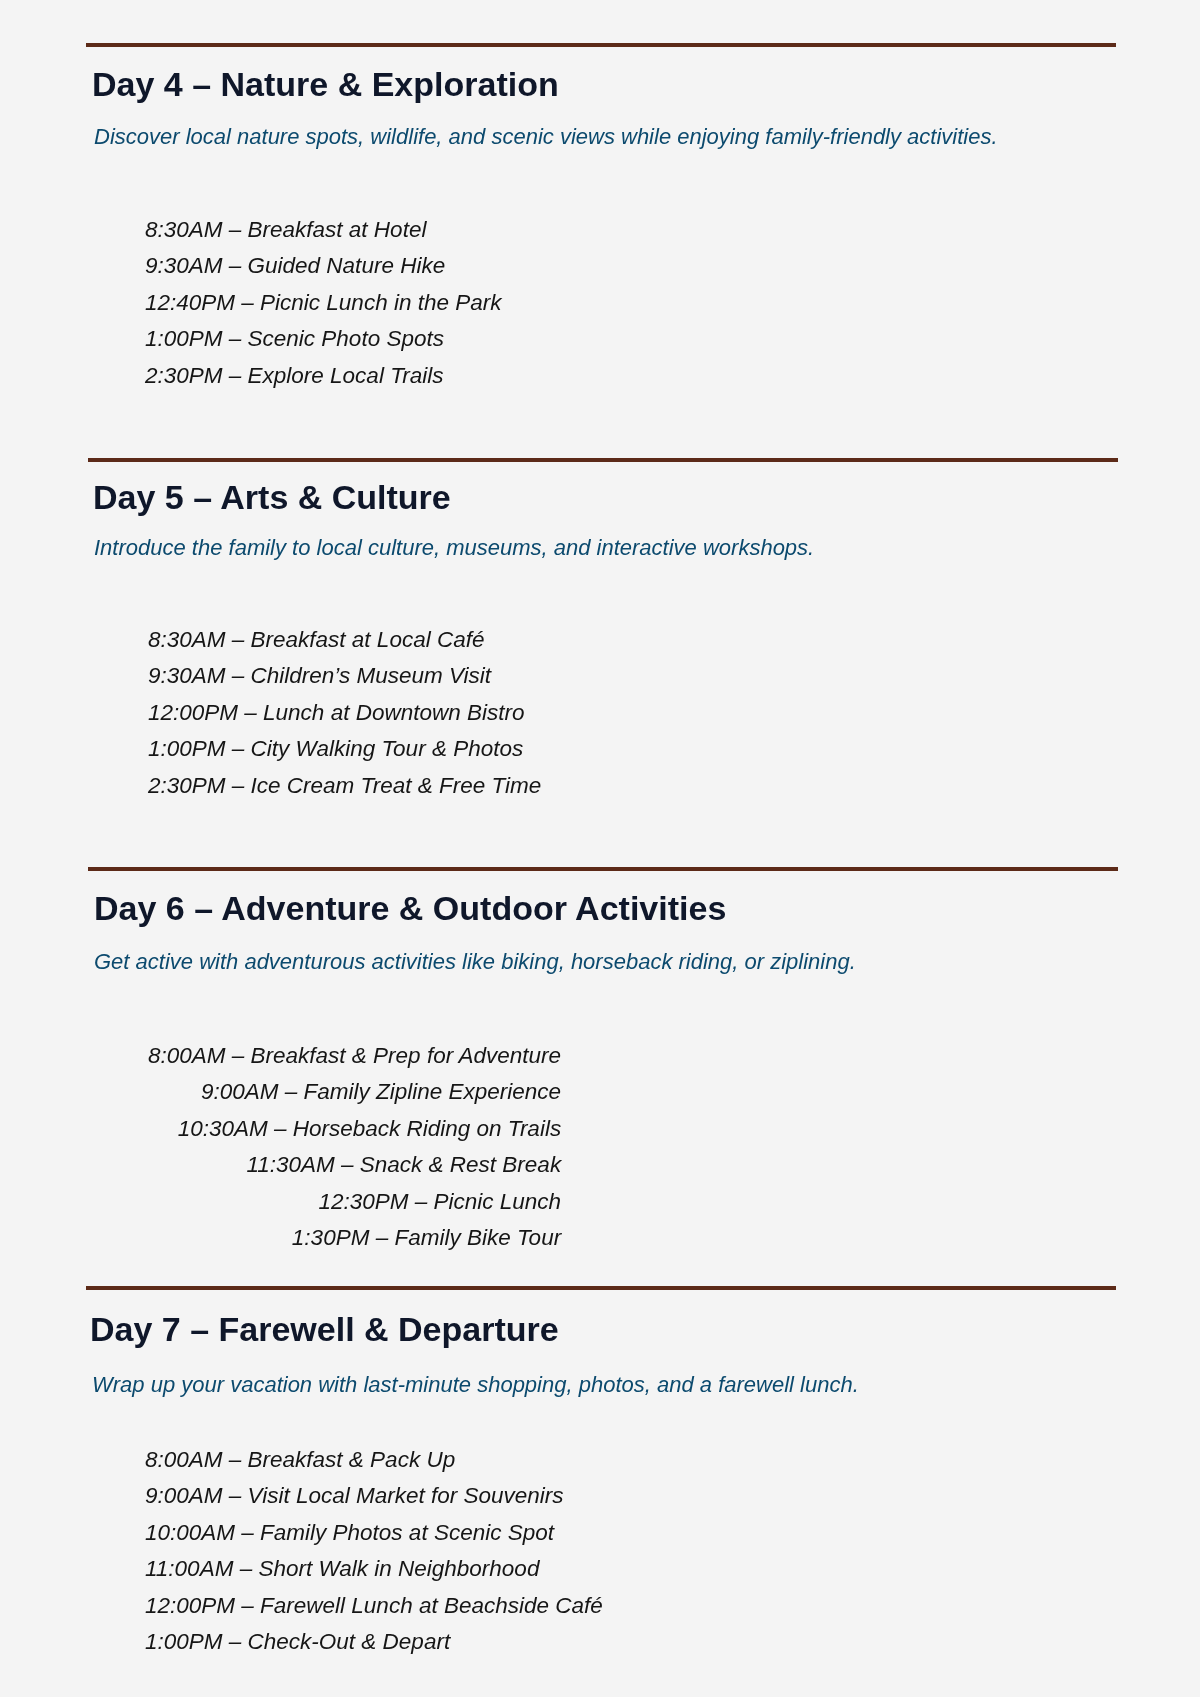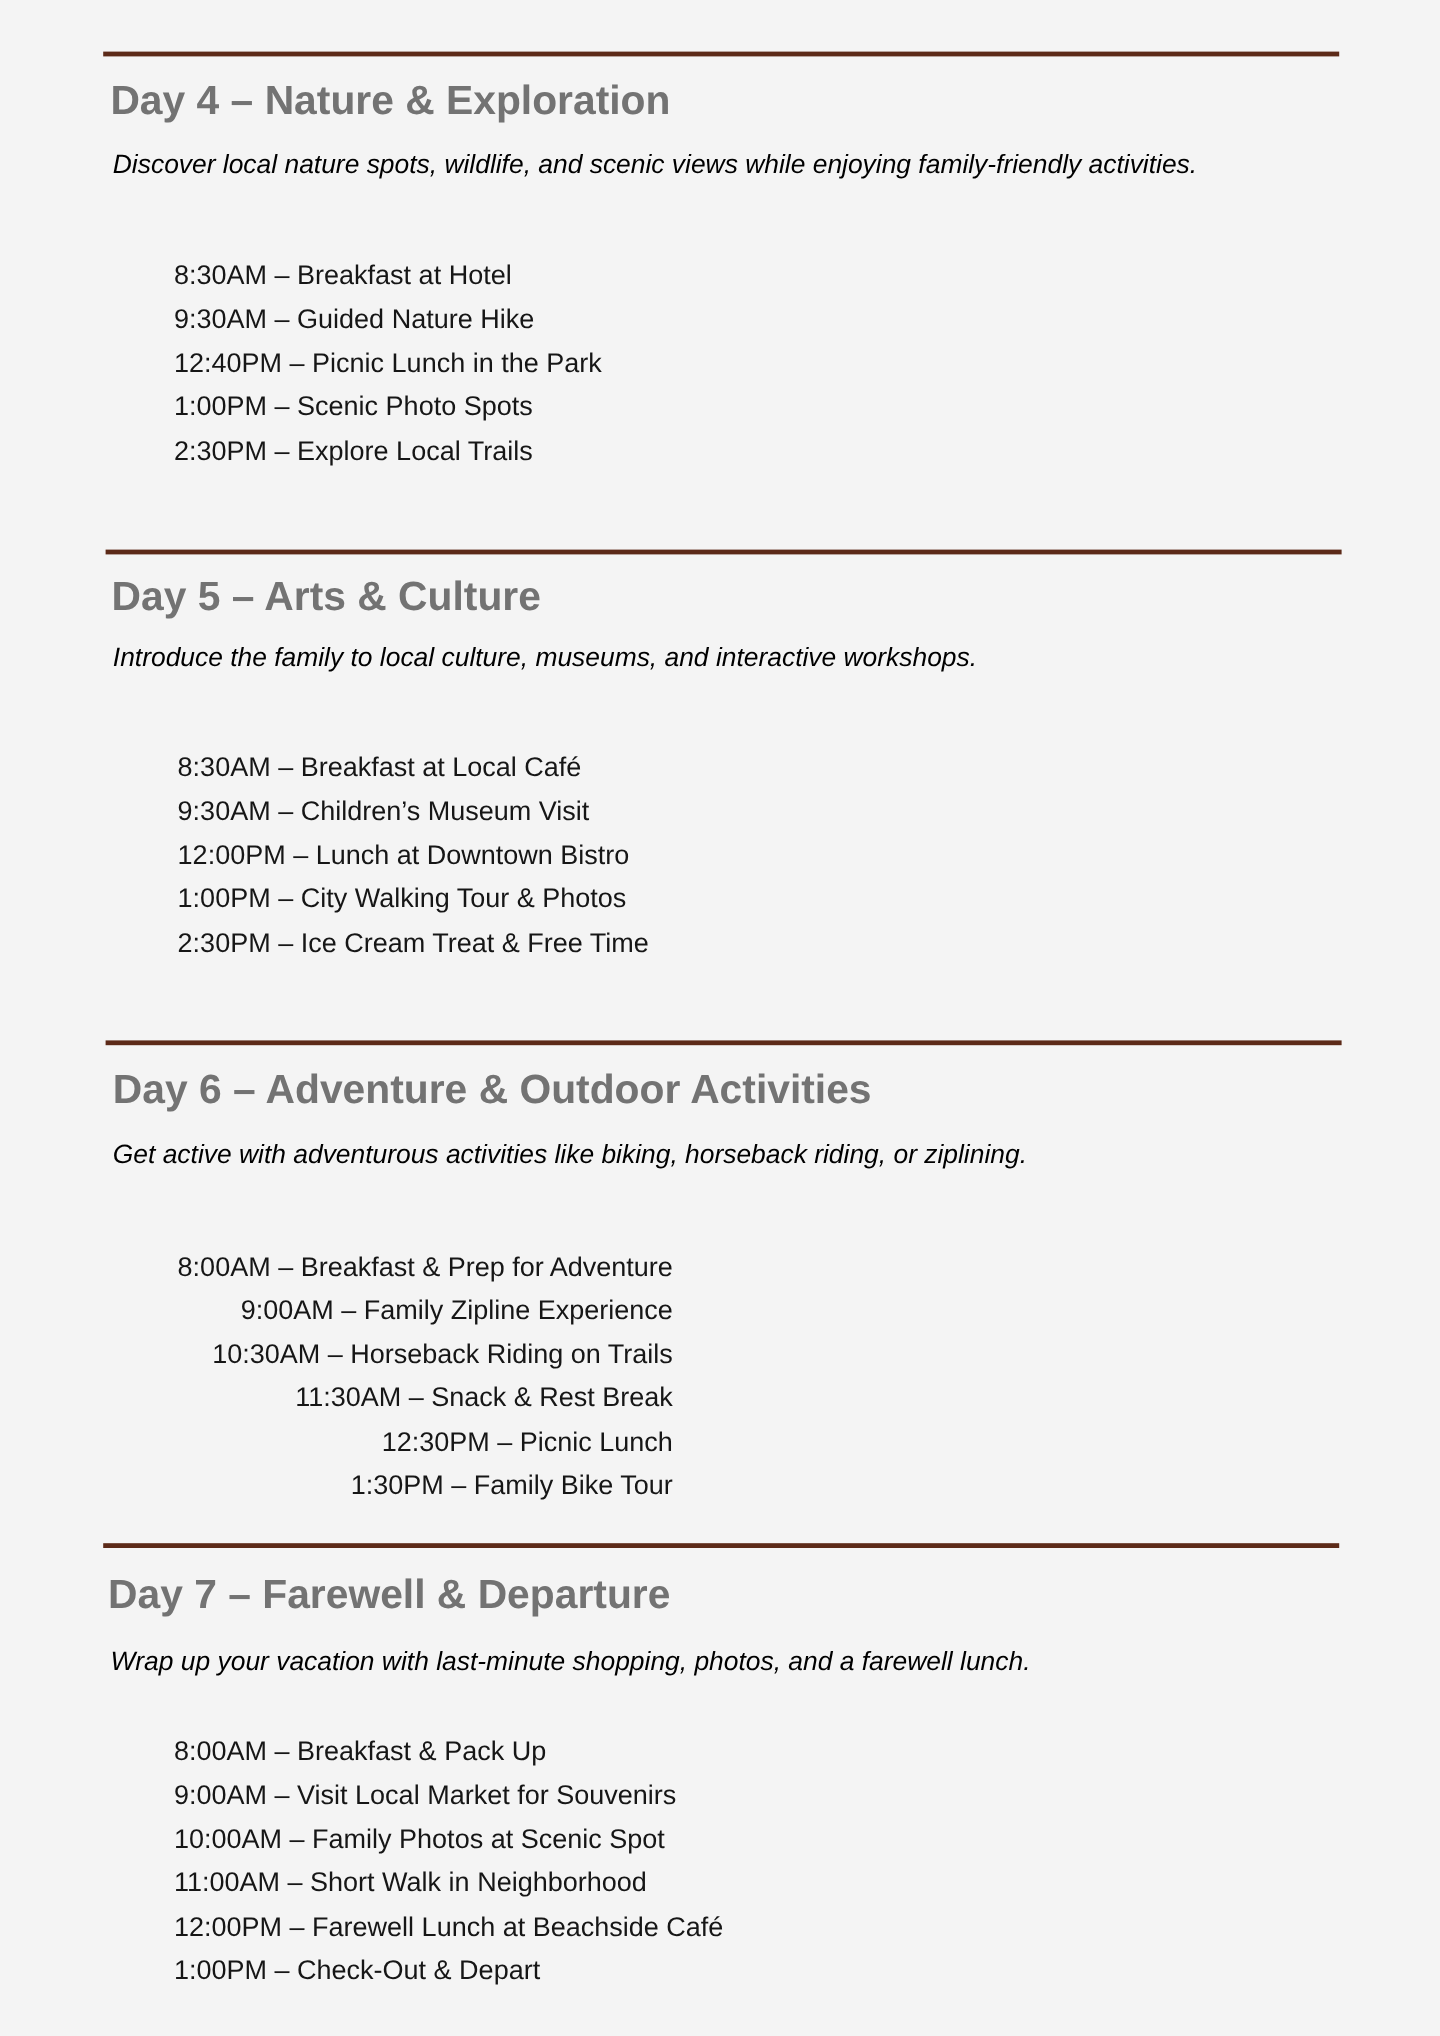--- a/index.html
+++ b/index.html
@@ -22,38 +22,39 @@
     .rule {
       position: absolute;
       height: 4px;
       background: #5c2a18;
     }
     .day-title {
       position: absolute;
       margin: 0;
       font-size: 34px;
       font-weight: bold;
-      color: #737373;
+      color: #0f172a;
       white-space: nowrap;
       line-height: 40px;
     }
     .day-desc {
       position: absolute;
       margin: 0;
       font-size: 22px;
       font-style: italic;
-      color: #000000;
+      color: #0c4a6e;
       white-space: nowrap;
       line-height: 28px;
     }
     .schedule {
       position: absolute;
       margin: 0;
       padding: 0;
       list-style: none;
+      font-style: italic;
     }
     .schedule li {
       font-size: 22.5px;
       color: #161616;
       height: 36.4px;
       line-height: 36.4px;
       white-space: nowrap;
     }
   </style>
 </head>

